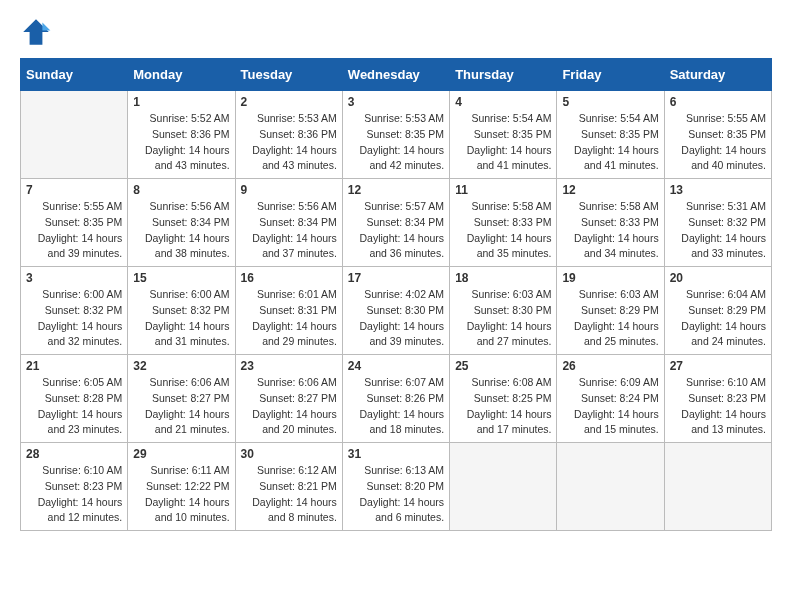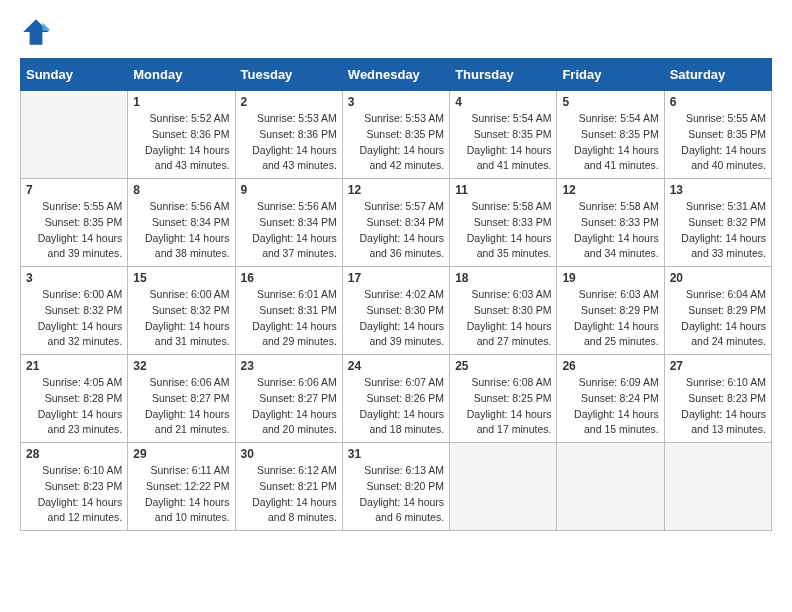--- a/index.html
+++ b/index.html
@@ -212,21 +212,21 @@
           <div class="cell-info"><span>Sunrise: 6:03 AM</span><br><span>Sunset: 8:29 PM</span><br><span>Daylight: 14 hours and 25 minutes.</span></div>
         </td>
         <td>
           <span class="day-number">20</span>
           <div class="cell-info"><span>Sunrise: 6:04 AM</span><br><span>Sunset: 8:29 PM</span><br><span>Daylight: 14 hours and 24 minutes.</span></div>
         </td>
       </tr>
       <tr class="row-bg-light">
         <td>
           <span class="day-number">21</span>
-          <div class="cell-info"><span>Sunrise: 4:05 AM</span><br><span>Sunset: 8:28 PM</span><br><span>Daylight: 14 hours and 23 minutes.</span></div>
+          <div class="cell-info"><span>Sunrise: 6:05 AM</span><br><span>Sunset: 8:28 PM</span><br><span>Daylight: 14 hours and 23 minutes.</span></div>
         </td>
         <td>
           <span class="day-number">32</span>
           <div class="cell-info"><span>Sunrise: 6:06 AM</span><br><span>Sunset: 8:27 PM</span><br><span>Daylight: 14 hours and 21 minutes.</span></div>
         </td>
         <td>
           <span class="day-number">23</span>
           <div class="cell-info"><span>Sunrise: 6:06 AM</span><br><span>Sunset: 8:27 PM</span><br><span>Daylight: 14 hours and 20 minutes.</span></div>
         </td>
         <td>

